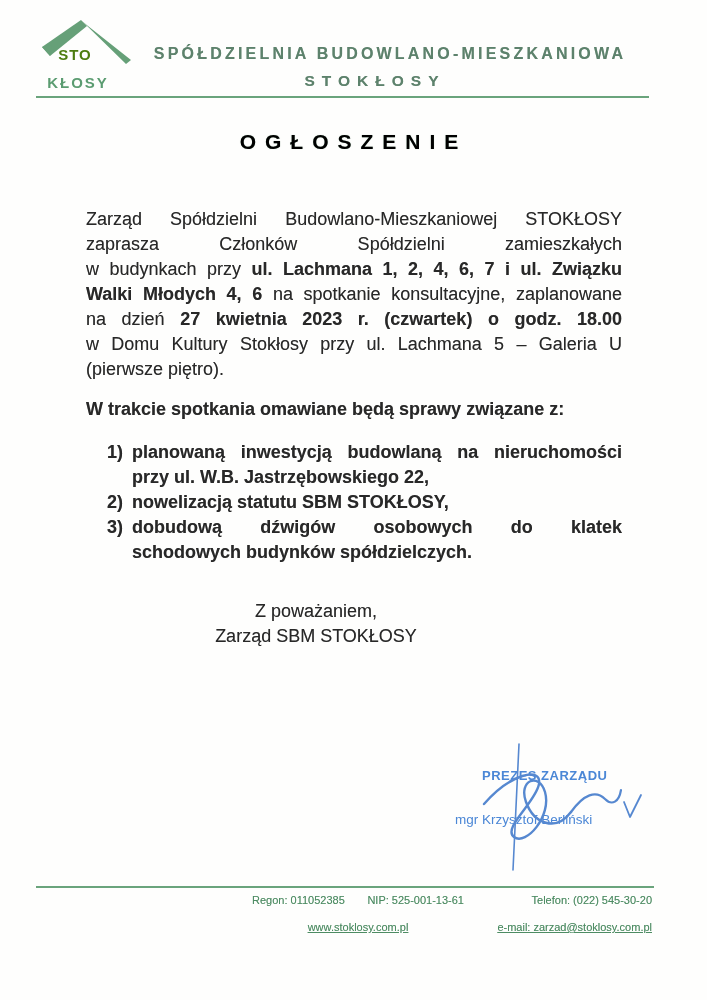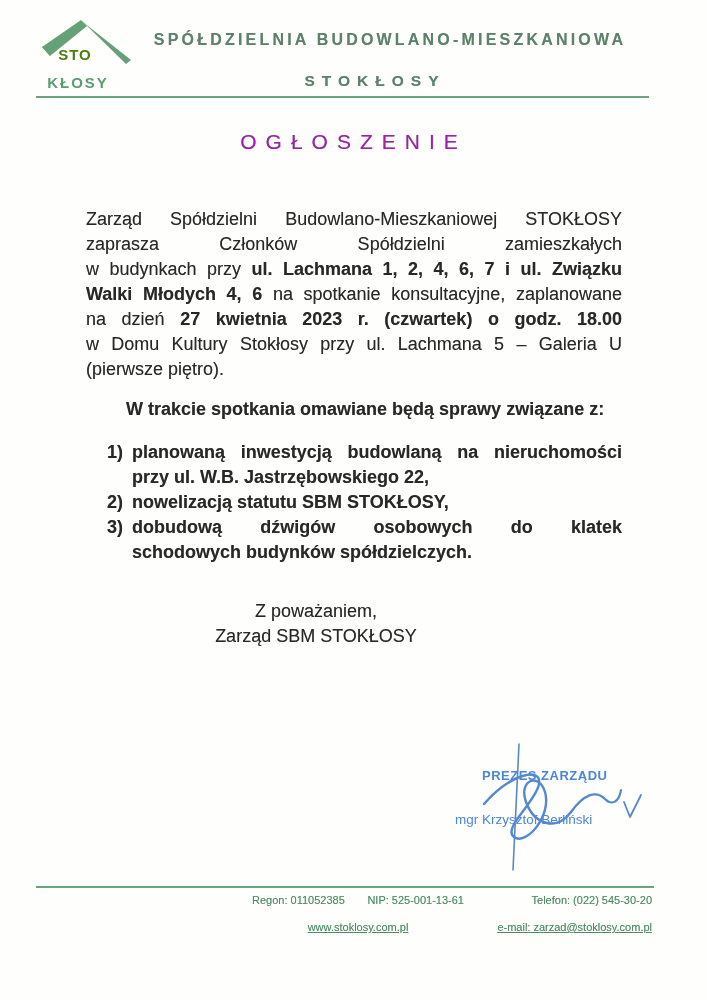--- a/index.html
+++ b/index.html
@@ -13,46 +13,46 @@
   .logo svg { position:absolute; left:0; top:0; }
   .logo .sto {
     position:absolute; left:0; top:26px; width:66px; text-align:center;
     font-size:15px; font-weight:700; letter-spacing:1px; color:#4d7c0f;
   }
   .logo .klosy {
     position:absolute; left:0; top:54px; width:72px; text-align:center;
     font-size:15px; font-weight:700; letter-spacing:2px; color:#5b9c71;
   }
   .org1 {
-    position:absolute; left:140px; top:31px; width:500px; text-align:center;
+    position:absolute; left:140px; top:45px; width:500px; text-align:center;
     font-size:16px; font-weight:600; letter-spacing:3.2px; color:#5d826c;
     text-shadow:0 0 .6px rgba(93,130,108,.55);
   }
   .org2 {
     position:absolute; left:140px; top:72px; width:470px; text-align:center;
     font-size:15.5px; font-weight:700; letter-spacing:7px; color:#5d826c;
     text-shadow:0 0 .6px rgba(93,130,108,.55);
   }
   .hline { position:absolute; left:36px; top:96px; width:613px; height:2px; background:#6aa47c; }
   
   .title {
     position:absolute; left:0; top:130px; width:707px; text-align:center;
-    font-size:21px; font-weight:400; letter-spacing:9px; color:#a21caf;
+    font-size:21px; font-weight:700; letter-spacing:9px; color:#000000;
     text-shadow:0 0 .7px rgba(62,123,81,.6);
   }
   
   .bodycol {
     position:absolute; left:86px; top:207px; width:536px;
     font-size:18px; line-height:25px; color:#282828;
     text-shadow:0 0 .4px rgba(0,0,0,.35);
   }
   .jline { text-align:justify; text-align-last:justify; }
   .lline { text-align:left; }
   .b { font-weight:700;margin-top:20px; }
-  .agenda-heading { margin-top:15px; font-weight:700;margin-left:40px; }
+  .agenda-heading { margin-top:15px; font-weight:700; }
   .list { margin-top:18px; margin-left:21px; }
   .li { display:flex; font-weight:700; }
   .li .num { width:25px; flex:none; }
   .li .li-text { flex:1; }
   .p3 { margin-top:37px; }
   .closing { margin-top:34px; width:460px; text-align:center; }
   
   .sig-role {
     position:absolute; left:482px; top:768px; font-size:13px; font-weight:600;
     letter-spacing:.5px; color:#4b87d6;

